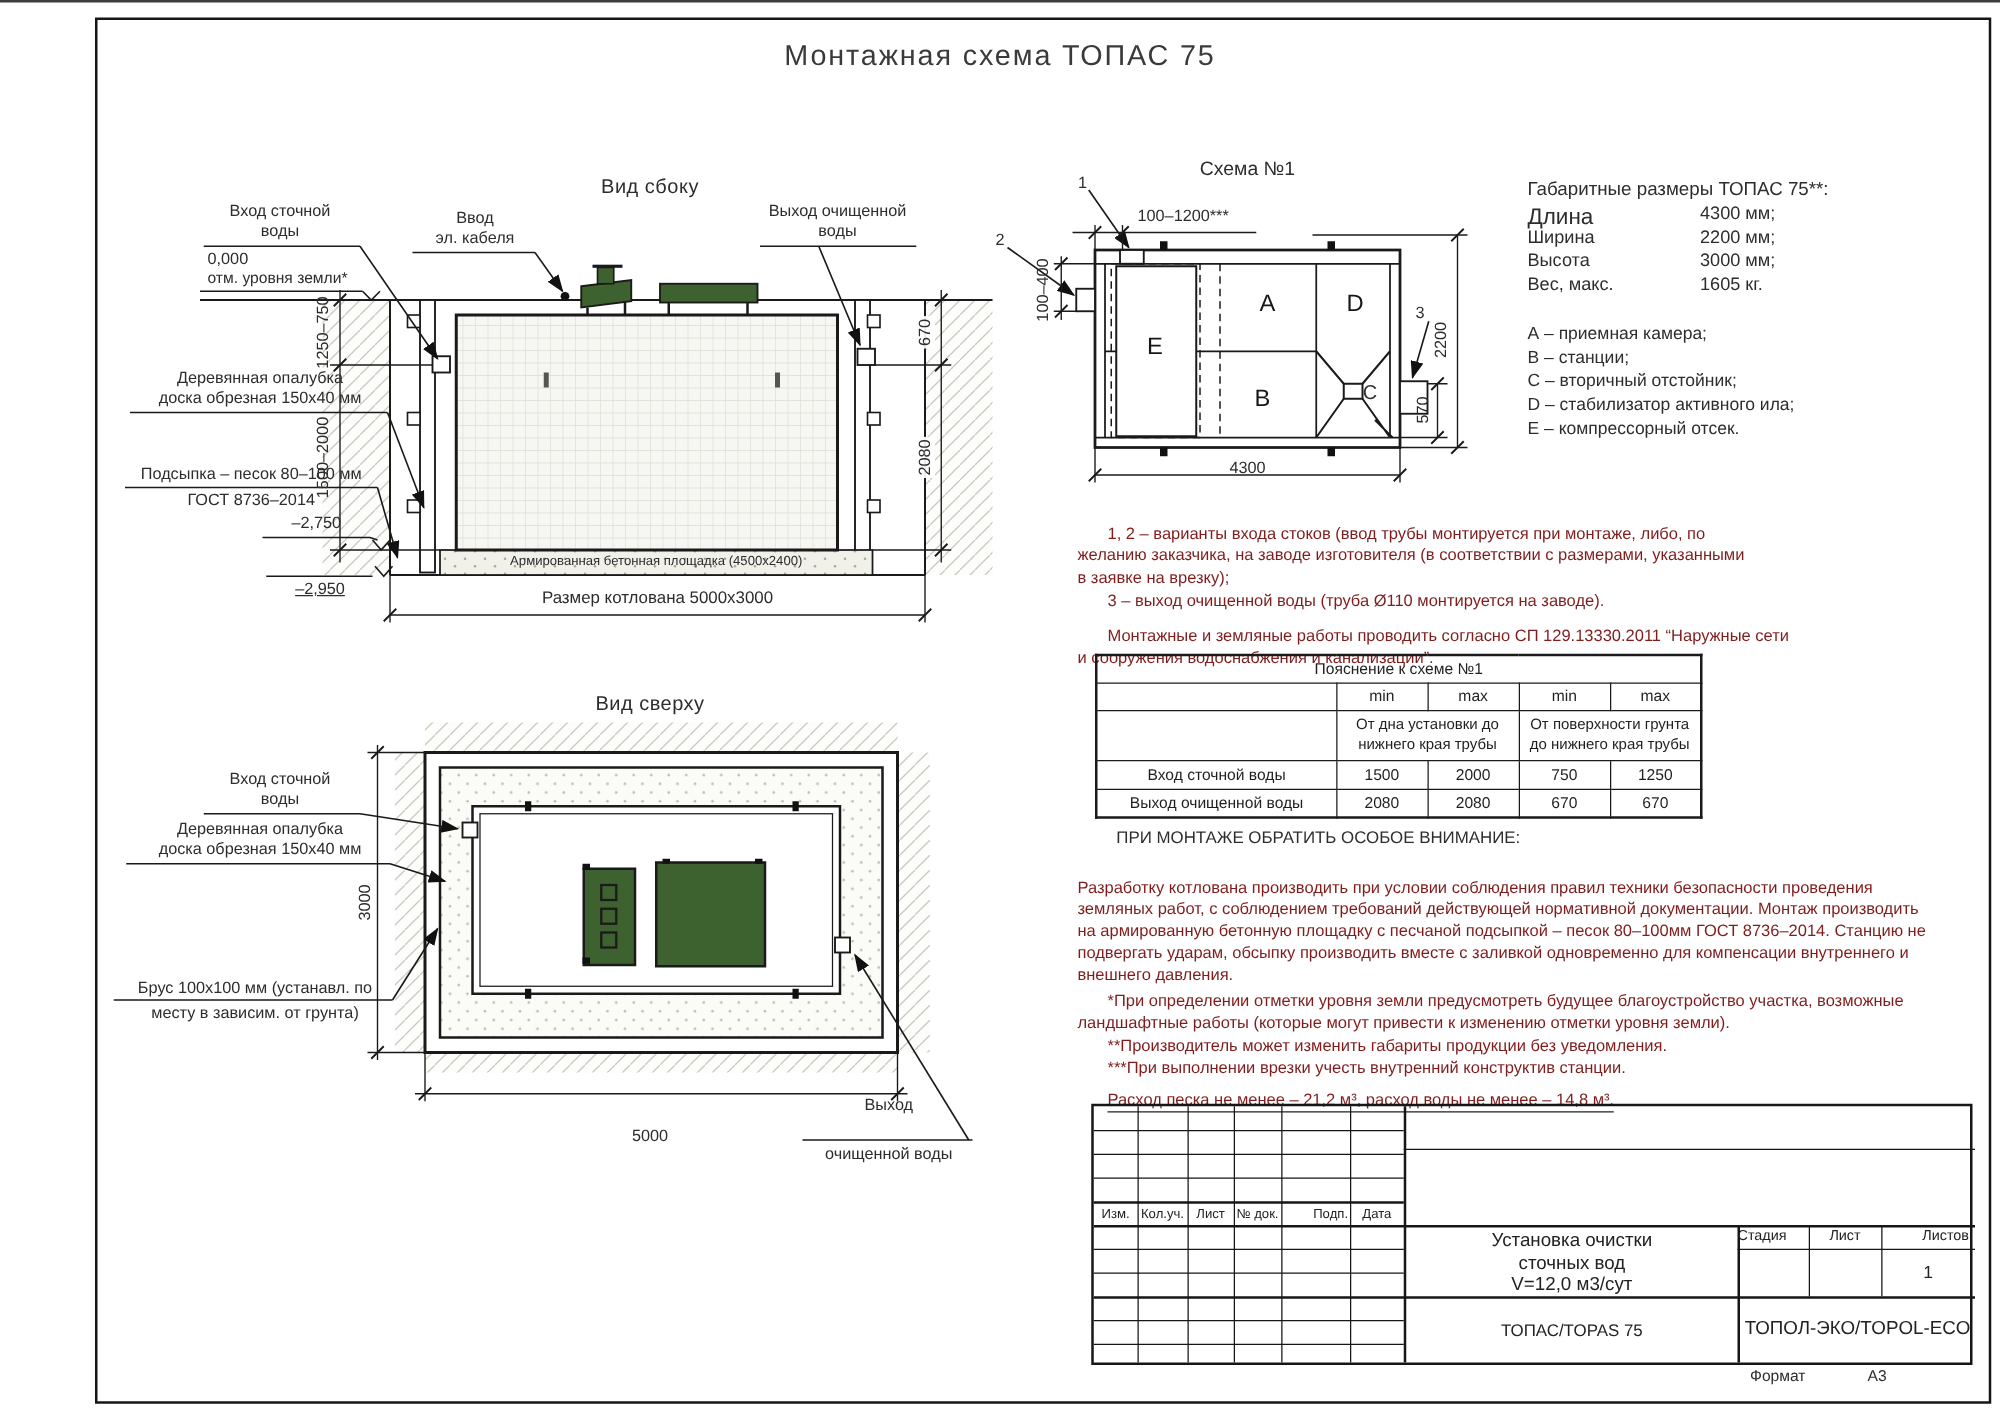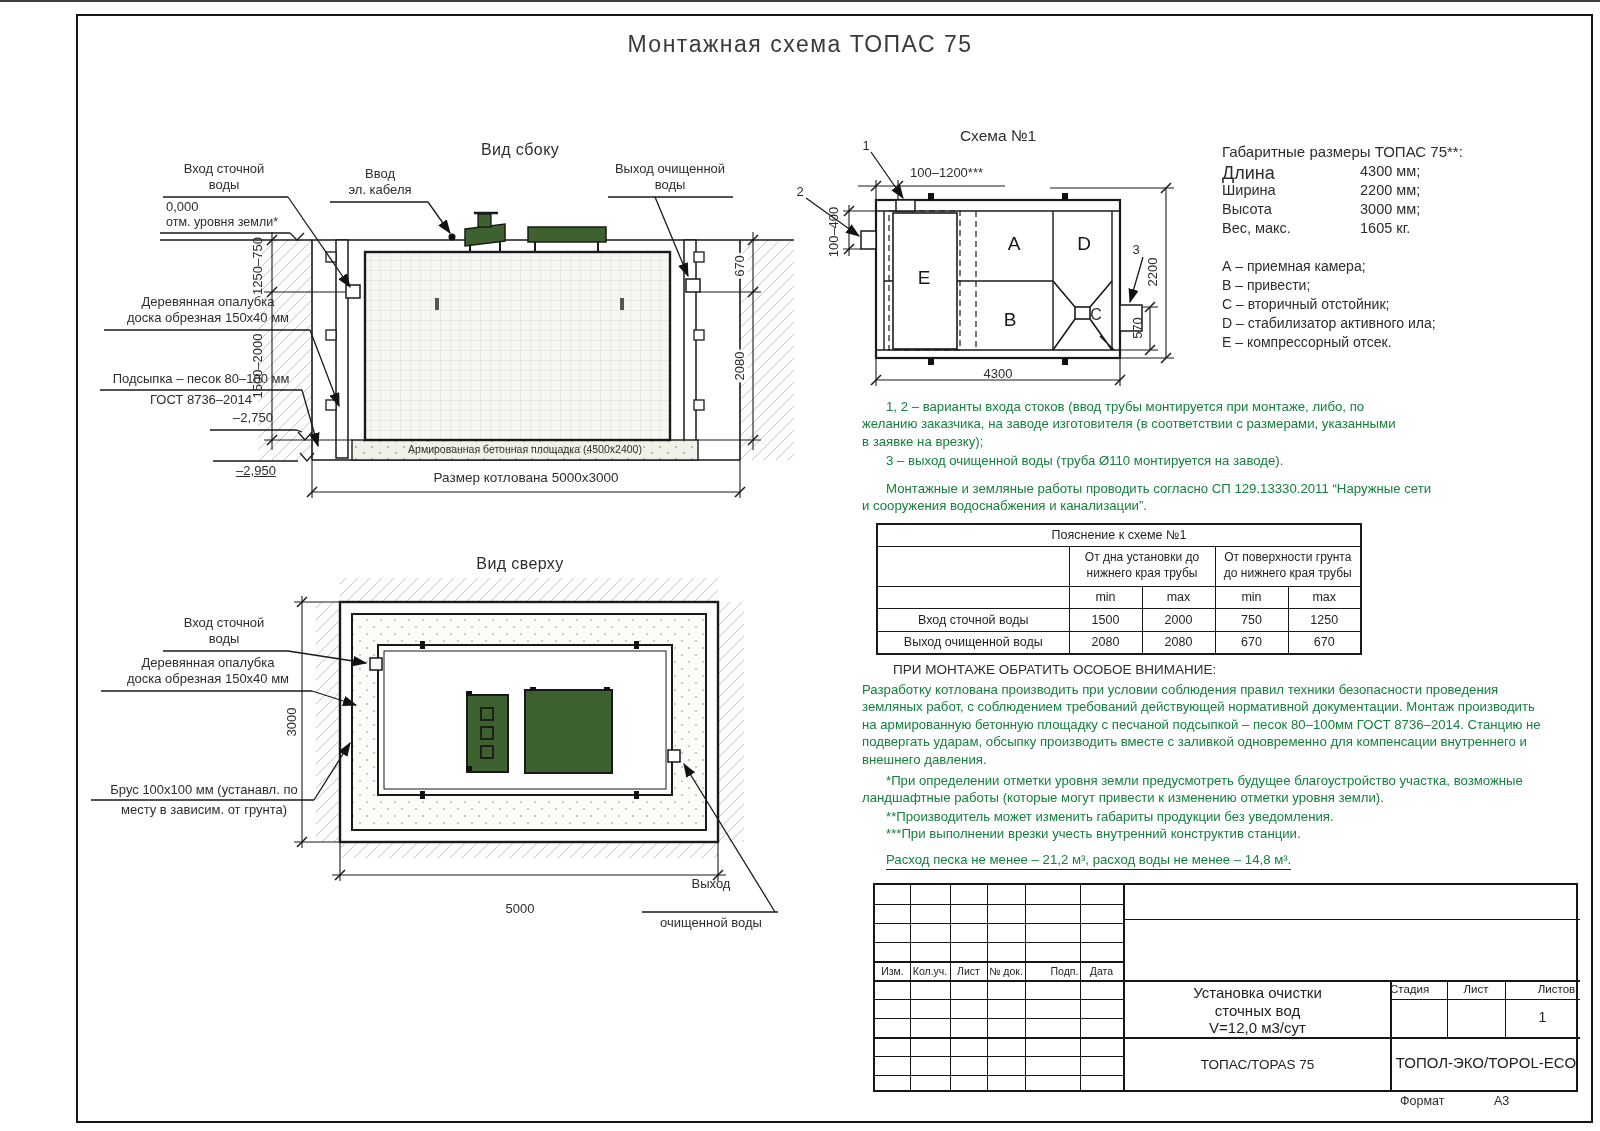--- a/index.html
+++ b/index.html
@@ -10,21 +10,21 @@
   svg{position:absolute;left:0;top:0;}
   .t{position:absolute;white-space:pre-line;font-size:13px;line-height:1.22;color:#2d2d2d;}
   .c{text-align:center;}
   .rot{transform:translate(-50%,-50%) rotate(-90deg);white-space:nowrap;}
   .halo{background:rgba(255,255,255,.92);padding:0 2px;}
   .big{font-size:23px;letter-spacing:1.5px;color:#3a3a3a;}
   .vt{font-size:16px;letter-spacing:.4px;}
   .comp{font-size:19px;color:#161616;}
   .small{font-size:10.5px;}
   .ind{text-indent:24px;}
-  .p{font-size:13.2px;line-height:17.4px;color:#15803d;}
+  .p{font-size:13.2px;line-height:17.4px;color:#7f1d1d;margin-top:20px;}
   .u{border-bottom:1.4px solid #222;padding-bottom:1px;}
   .xtable{position:absolute;left:876px;top:523px;border-collapse:collapse;table-layout:fixed;
           font-size:12.5px;color:#1f1f1f;border:2.2px solid #1a1a1a;}
   .xtable td{border:1.5px solid #1a1a1a;padding:0;text-align:center;vertical-align:middle;
              white-space:pre-line;font-weight:normal;}
   .stamp{position:absolute;left:873px;top:883px;width:705px;height:209px;border:2.2px solid #161616;
          box-sizing:border-box;}
   .hl{position:absolute;background:#161616;height:1.4px;}
   .vl{position:absolute;background:#161616;width:1.4px;}
   .hl2{position:absolute;background:#161616;height:2px;}
@@ -258,21 +258,21 @@
 <div class="t" style="left:1222px;top:128px;width:300px;font-size:15px;margin-top:15px;">Габаритные размеры ТОПАС 75**:</div>
 <div class="t" style="left:1222px;top:163px;width:120px;font-size:18px;">Длина</div>
 <div class="t" style="left:1360px;top:163px;width:130px;font-size:14.5px;">4300 мм;</div>
 <div class="t" style="left:1222px;top:182px;width:120px;font-size:14.5px;">Ширина</div>
 <div class="t" style="left:1360px;top:182px;width:130px;font-size:14.5px;">2200 мм;</div>
 <div class="t" style="left:1222px;top:201px;width:120px;font-size:14.5px;">Высота</div>
 <div class="t" style="left:1360px;top:201px;width:130px;font-size:14.5px;">3000 мм;</div>
 <div class="t" style="left:1222px;top:220px;width:120px;font-size:14.5px;">Вес, макс.</div>
 <div class="t" style="left:1360px;top:220px;width:130px;font-size:14.5px;">1605 кг.</div>
 <div class="t" style="left:1222px;top:258px;width:330px;font-size:14px;">А – приемная камера;</div>
-<div class="t" style="left:1222px;top:277px;width:330px;font-size:14px;">В – привести;</div>
+<div class="t" style="left:1222px;top:277px;width:330px;font-size:14px;">В – станции;</div>
 <div class="t" style="left:1222px;top:296px;width:330px;font-size:14px;">С – вторичный отстойник;</div>
 <div class="t" style="left:1222px;top:315px;width:330px;font-size:14px;">D – стабилизатор активного ила;</div>
 <div class="t" style="left:1222px;top:334px;width:330px;font-size:14px;">Е – компрессорный отсек.</div>
 
 <div class="t p ind" style="left:862px;top:398px;width:630px;">1, 2 – варианты входа  стоков (ввод трубы монтируется при монтаже, либо, по
 желанию заказчика, на заводе изготовителя (в соответствии с размерами, указанными
 в заявке на врезку);</div>
 <div class="t p" style="left:886px;top:452px;width:610px;">3 – выход очищенной воды (труба Ø110 монтируется на заводе).</div>
 <div class="t p ind" style="left:862px;top:480px;width:650px;">Монтажные и земляные работы проводить согласно СП 129.13330.2011 “Наружные сети
 и сооружения водоснабжения и канализации”.</div>
@@ -282,33 +282,33 @@
         <col style="width:192px">
         <col style="width:73px">
         <col style="width:73px">
         <col style="width:73px">
         <col style="width:73px">
       </colgroup>
   <tbody>
         <tr style="height:22px">
           <td colspan="5">Пояснение к схеме №1</td>
         </tr>
+  <tr style="height:22px">
+    <td></td>
+    <td>min</td>
+    <td>max</td>
+    <td>min</td>
+    <td>max</td>
+  </tr>
   <tr style="height:40px">
     <td></td>
     <td colspan="2" style="font-size:12px;line-height:1.3;">От дна установки до
 нижнего края трубы</td>
     <td colspan="2" style="font-size:12px;line-height:1.3;">От поверхности грунта
 до нижнего края трубы</td>
-  </tr>
-  <tr style="height:22px">
-    <td></td>
-    <td>min</td>
-    <td>max</td>
-    <td>min</td>
-    <td>max</td>
   </tr>
   <tr style="height:23px">
     <td>Вход сточной воды</td>
     <td>1500</td>
     <td>2000</td>
     <td>750</td>
     <td>1250</td>
   </tr>
   <tr style="height:23px">
     <td>Выход очищенной воды</td>

